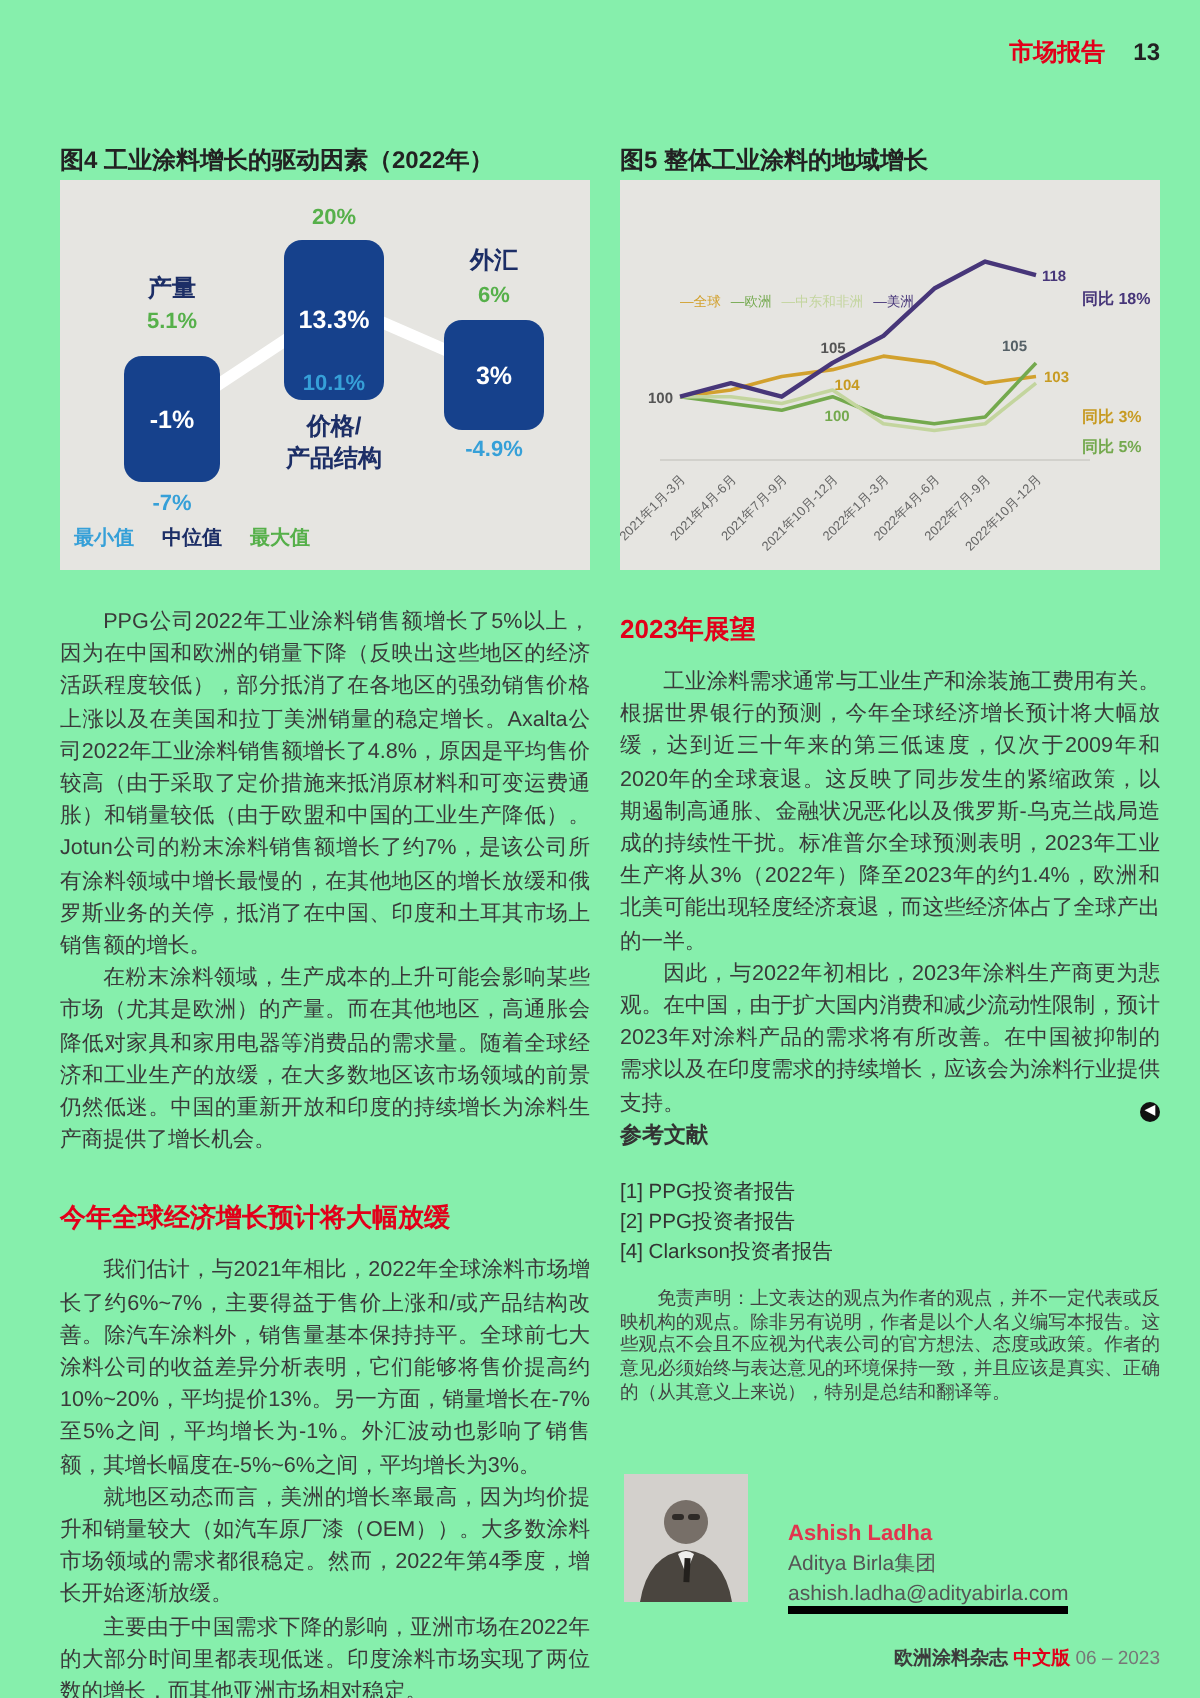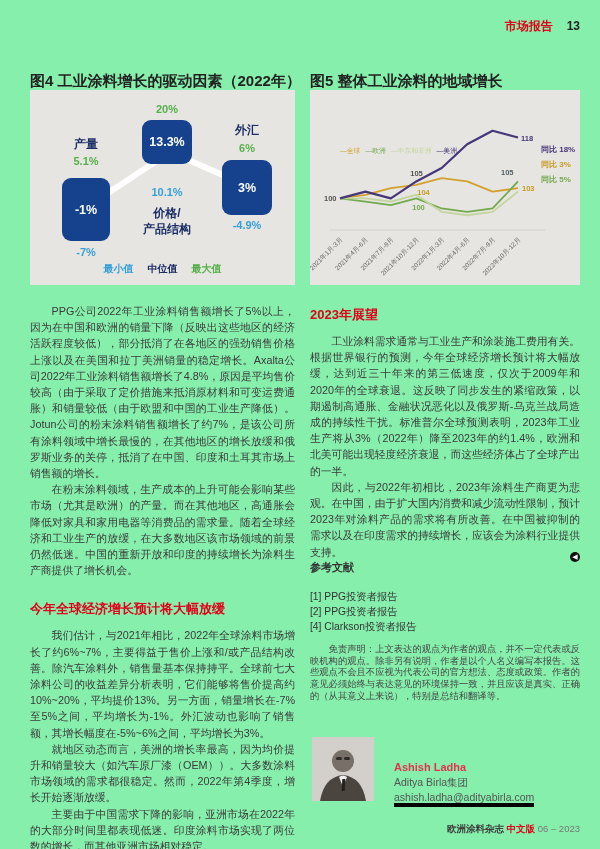--- a/index.html
+++ b/index.html
@@ -3,36 +3,36 @@
 <meta charset="utf-8">
 <style>
   html,body{margin:0;padding:0;background:#888;}
   .page{position:relative;width:600px;height:849px;background:#86efac;overflow:hidden;
         font-family:Liberation Sans, sans-serif;color:#3a3a3a;}
   
   .hdr{position:absolute;top:18px;right:20px;font-size:12px;font-weight:bold;}
   .hdr .sec{color:#e2001a;margin-right:14px;}
   .hdr .pno{color:#222;}
   
-  .figtitle{position:absolute;top:72px;font-size:15px;font-weight:bold;color:#222;text-align:right;}
+  .figtitle{position:absolute;top:72px;font-size:12px;font-weight:bold;color:#222;text-align:right;}
   .ft4{left:30px;} .ft5{left:310px;}
   
   .panel{position:absolute;top:90px;height:195px;background:#e6e5e1;}
   .p4{left:30px;width:265px;}
   .p5{left:310px;width:270px;}
   
   .p4 svg.conn{position:absolute;left:0;top:0;z-index:0;}
   .dv{position:absolute;text-align:center;z-index:2;}
   .fname{font-size:12px;font-weight:bold;color:#1c2e66;}
   .vmax{font-size:11px;font-weight:bold;color:#56b04a;}
   .vmin{font-size:11px;font-weight:bold;color:#36a0d8;}
   .bx{position:absolute;background:#16418c;border-radius:9px;z-index:1;
       display:flex;align-items:center;justify-content:center;
       color:#fff;font-size:12.5px;font-weight:bold;}
-  .dlegend{position:absolute;left:0;right:0;bottom:9px;text-align:center;font-size:10px;font-weight:bold;z-index:2;}
+  .dlegend{position:absolute;left:0;right:0;bottom:9px;font-size:10px;font-weight:bold;z-index:2;}
   .dlegend span{margin:0 7px;}
   .lg-min{color:#36a0d8;} .lg-med{color:#1c2e66;} .lg-max{color:#56b04a;}
   
   .p5 svg{position:absolute;left:0;top:14px;}
   .lc-legend{position:absolute;left:30px;top:56px;font-size:6.8px;white-space:nowrap;z-index:2;}
   .lc-legend span{margin-right:5px;}
   .yoy{position:absolute;left:231px;top:52px;font-size:8px;font-weight:bold;line-height:15px;z-index:2;}
   
   .cols{position:absolute;left:30px;top:303px;width:550px;display:flex;gap:15px;}
   .colL{width:265px;} .colR{width:270px;}
@@ -71,21 +71,21 @@
     <svg class="conn" width="265" height="195" viewBox="0 0 265 195">
       <line x1="60" y1="115" x2="140" y2="62" stroke="#ffffff" stroke-width="6" stroke-linecap="round"></line>
       <line x1="140" y1="62" x2="218" y2="96" stroke="#ffffff" stroke-width="6" stroke-linecap="round"></line>
     </svg>
     <div class="dv fname" style="left:16px;top:46px;width:80px;">产量</div>
     <div class="dv vmax" style="left:16px;top:65px;width:80px;">5.1%</div>
     <div class="bx" style="left:32px;top:88px;width:48px;height:63px;">-1%</div>
     <div class="dv vmin" style="left:16px;top:156px;width:80px;">-7%</div>
 
     <div class="dv vmax" style="left:97px;top:13px;width:80px;">20%</div>
-    <div class="bx" style="left:112px;top:30px;width:50px;height:44px;">13.3%</div>
+    <div class="bx" style="left:112px;top:30px;width:50px;height:80px;">13.3%</div>
     <div class="dv vmin" style="left:97px;top:96px;width:80px;">10.1%</div>
     <div class="dv fname" style="left:92px;top:115px;width:90px;">价格/</div>
     <div class="dv fname" style="left:92px;top:131px;width:90px;">产品结构</div>
 
     <div class="dv fname" style="left:177px;top:32px;width:80px;">外汇</div>
     <div class="dv vmax" style="left:177px;top:52px;width:80px;">6%</div>
     <div class="bx" style="left:192px;top:70px;width:50px;height:55px;">3%</div>
     <div class="dv vmin" style="left:177px;top:129px;width:80px;">-4.9%</div>
 
     <div class="dlegend">
@@ -112,21 +112,21 @@
         <text x="100.28571428571429" y="72.44827586206897" font-size="7.5" fill="#555555" font-weight="bold">105</text>
         <text x="107.28571428571429" y="90.82758620689656" font-size="7.5" fill="#c79b22" font-weight="bold">104</text>
         <text x="102.28571428571429" y="106.34482758620689" font-size="7.5" fill="#74a94e" font-weight="bold">100</text>
         <text x="211" y="36.51724137931035" font-size="7.5" fill="#473679" font-weight="bold">118</text>
         <text x="191" y="71.44827586206897" font-size="7.5" fill="#556066" font-weight="bold">105</text>
         <text x="212" y="87.20689655172414" font-size="7.5" fill="#c79b22" font-weight="bold">103</text>
       </svg>
     <div class="lc-legend" id="fig5-legend"><span style="color: rgb(210, 161, 46);">—全球</span><span style="color: rgb(116, 169, 78);">—欧洲</span><span style="color: rgb(195, 213, 158);">—中东和非洲</span><span style="color: rgb(71, 54, 121);">—美洲</span></div>
     <div class="yoy" id="fig5-yoy">
         <div style="color: rgb(71, 54, 121);">同比 18%</div>
-        <div style="color: rgb(199, 155, 34);">同比 3%</div>
+        <div style="color: rgb(199, 155, 34); margin-top: 44px;">同比 3%</div>
         <div style="color: rgb(116, 169, 78);">同比 5%</div>
       </div>
   </div>
 
   <div class="cols">
     <div class="colL">
       <p class="para">PPG公司2022年工业涂料销售额增长了5%以上，因为在中国和欧洲的销量下降（反映出这些地区的经济活跃程度较低），部分抵消了在各地区的强劲销售价格上涨以及在美国和拉丁美洲销量的稳定增长。Axalta公司2022年工业涂料销售额增长了4.8%，原因是平均售价较高（由于采取了定价措施来抵消原材料和可变运费通胀）和销量较低（由于欧盟和中国的工业生产降低）。Jotun公司的粉末涂料销售额增长了约7%，是该公司所有涂料领域中增长最慢的，在其他地区的增长放缓和俄罗斯业务的关停，抵消了在中国、印度和土耳其市场上销售额的增长。</p>
       <p class="para">在粉末涂料领域，生产成本的上升可能会影响某些市场（尤其是欧洲）的产量。而在其他地区，高通胀会降低对家具和家用电器等消费品的需求量。随着全球经济和工业生产的放缓，在大多数地区该市场领域的前景仍然低迷。中国的重新开放和印度的持续增长为涂料生产商提供了增长机会。</p>
       <div class="redhead">今年全球经济增长预计将大幅放缓</div>
       <p class="para">我们估计，与2021年相比，2022年全球涂料市场增长了约6%~7%，主要得益于售价上涨和/或产品结构改善。除汽车涂料外，销售量基本保持持平。全球前七大涂料公司的收益差异分析表明，它们能够将售价提高约10%~20%，平均提价13%。另一方面，销量增长在-7%至5%之间，平均增长为-1%。外汇波动也影响了销售额，其增长幅度在-5%~6%之间，平均增长为3%。</p>

